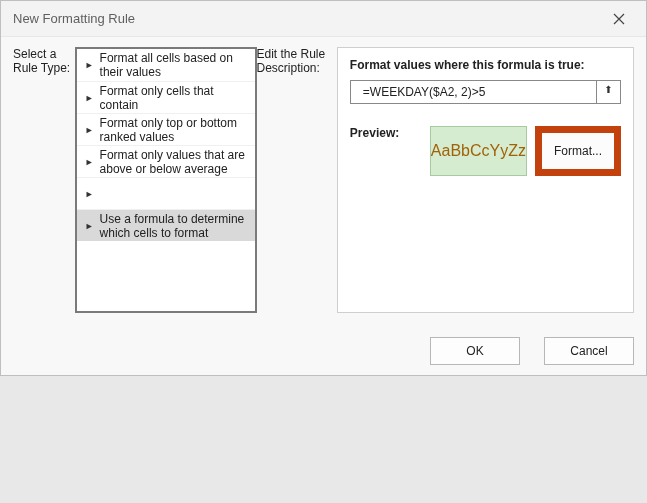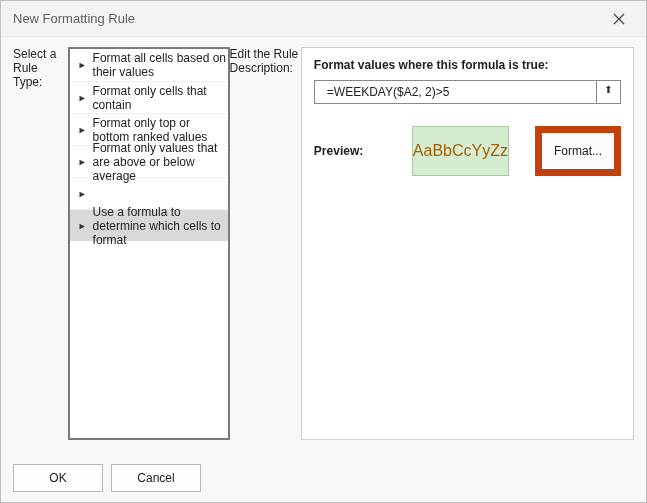--- a/index.html
+++ b/index.html
@@ -7,21 +7,21 @@
     margin: 0;
     font-family: "Segoe UI", Tahoma, sans-serif;
     font-size: 12px;
     background: #e8e8e8;
     width: 647px;
     height: 503px;
     overflow: hidden;
   }
   .dialog {
     width: 647px;
-    height: 503px;
+    height: 376px;
     background: #f8f8f8;
     border: 1px solid #bfbfbf;
     display: flex;
     flex-direction: column;
   }
   .titlebar {
     height: 36px;
     background: #f3f3f3;
     display: flex;
     align-items: center;
@@ -114,22 +114,21 @@
   .collapse-icon {
     width: 12px;
     height: 12px;
     display: flex;
     flex-direction: column;
     align-items: center;
   }
   .collapse-icon .arrow { font-size: 10px; line-height: 8px; color: #333; }
   .preview-row {
     display: flex;
-    align-items: center;
-    gap: 26px;
+    gap: 8px;
   }
   .preview-label {
     width: 72px;
     font-weight: 600;
     color: #222;
     font-size: 12px;
   }
   .preview-box {
     flex: 1;
     height: 50px;
@@ -150,21 +149,22 @@
     align-items: center;
     justify-content: center;
     font-size: 12px;
     color: #222;
   }
   .format-btn span { text-decoration: underline; text-decoration-color: transparent; }
   .footer {
     height: 48px;
     padding: 8px 12px;
     display: flex;
-    gap: 8px;
+    justify-content: flex-end;
+    gap: 24px;
     align-items: center;
   }
   .btn {
     min-width: 90px;
     height: 28px;
     border: 1px solid #b7b7b7;
     background: #fdfdfd;
     display: flex;
     align-items: center;
     justify-content: center;

